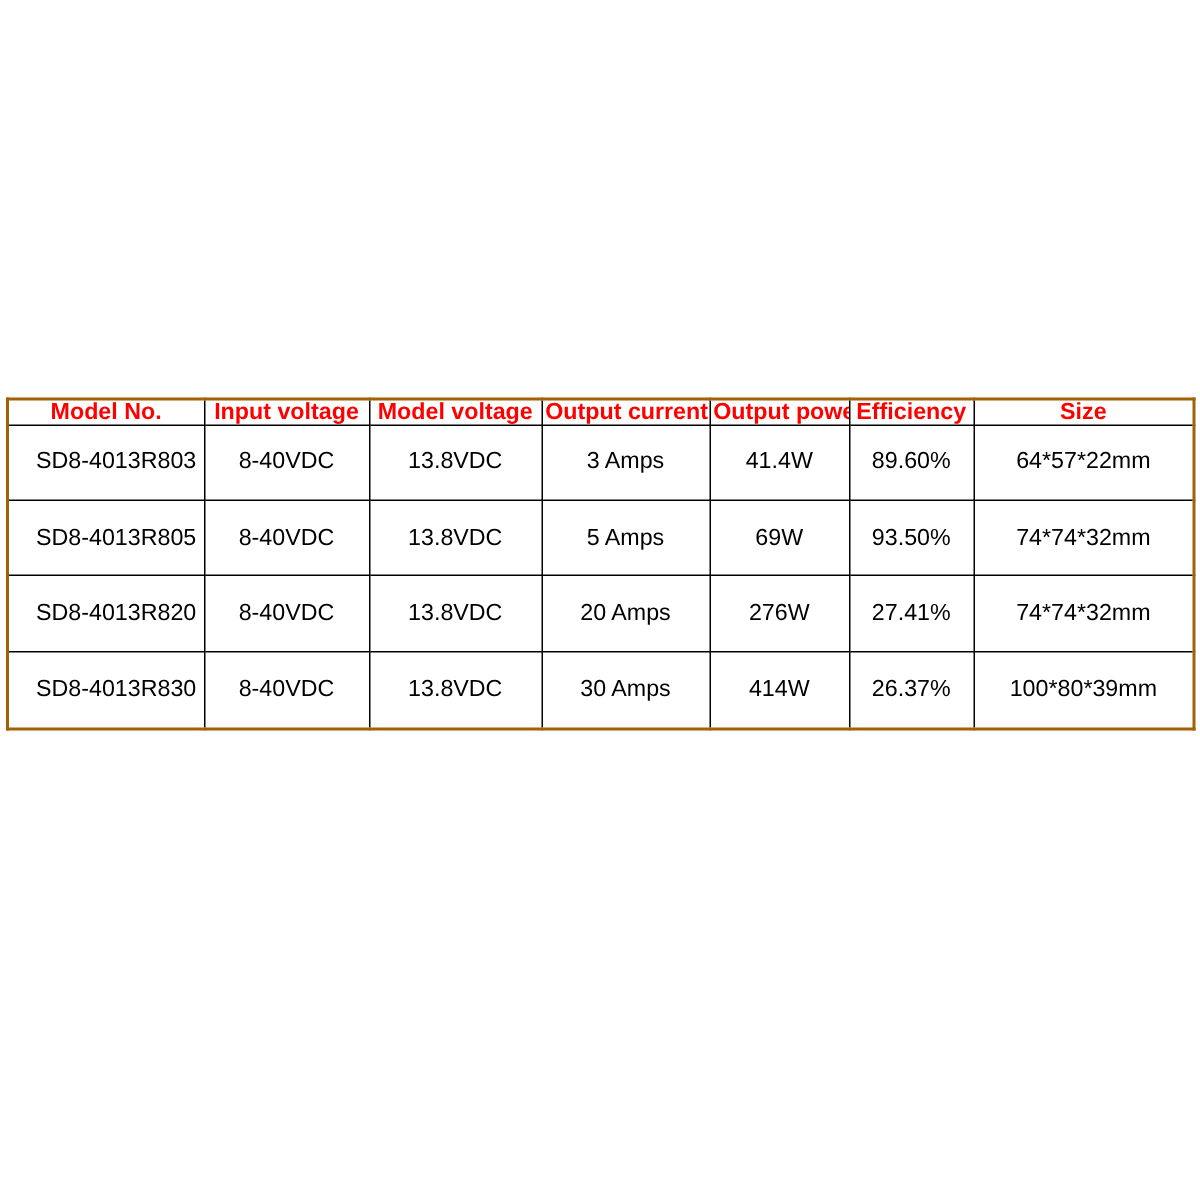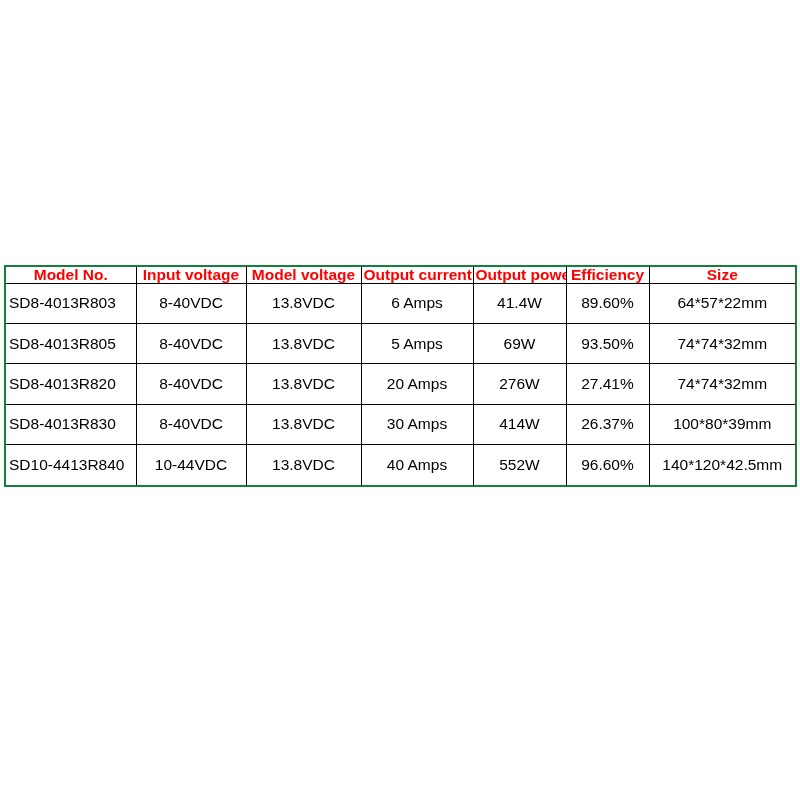--- a/index.html
+++ b/index.html
@@ -16,42 +16,42 @@
     overflow: hidden;
   }
   table.spec-table {
     position: absolute;
     left: 4px;
     top: 265px;
     width: 791px;
     height: 222px;
     border-collapse: collapse;
     table-layout: fixed;
-    border: 2px solid #15803d;
+    border: 2px solid #a16207;
   }
   .spec-table th,
   .spec-table td {
     border: 1.6px solid #000;
     font-size: 15.5px;
     line-height: 1;
     text-align: center;
     vertical-align: middle;
     padding: 0 2px;
     white-space: nowrap;
     overflow: hidden;
   }
   .spec-table th {
     font-weight: bold;
   }
   .spec-table td {
     font-weight: normal;
   }
   .spec-table td.left {
     text-align: left;
-    padding-left: 3px;
+    padding-left: 18px;
   }
 </style>
 </head>
 <body>
 
 <div class="canvas" style="background: rgb(255, 255, 255);">
   <table class="spec-table">
     <colgroup>
       <col style="width:131px">
       <col style="width:110px">
@@ -70,21 +70,21 @@
           <th>Output power</th>
           <th>Efficiency</th>
           <th>Size</th>
         </tr>
     </thead>
     <tbody style="color: rgb(0, 0, 0);">
         <tr>
           <td class="left">SD8-4013R803</td>
           <td>8-40VDC</td>
           <td>13.8VDC</td>
-          <td>6 Amps</td>
+          <td>3 Amps</td>
           <td>41.4W</td>
           <td>89.60%</td>
           <td>64*57*22mm</td>
         </tr>
         <tr>
           <td class="left">SD8-4013R805</td>
           <td>8-40VDC</td>
           <td>13.8VDC</td>
           <td>5 Amps</td>
           <td>69W</td>
@@ -102,24 +102,15 @@
         </tr>
         <tr>
           <td class="left">SD8-4013R830</td>
           <td>8-40VDC</td>
           <td>13.8VDC</td>
           <td>30 Amps</td>
           <td>414W</td>
           <td>26.37%</td>
           <td>100*80*39mm</td>
         </tr>
-        <tr>
-          <td class="left">SD10-4413R840</td>
-          <td>10-44VDC</td>
-          <td>13.8VDC</td>
-          <td>40 Amps</td>
-          <td>552W</td>
-          <td>96.60%</td>
-          <td>140*120*42.5mm</td>
-        </tr>
       </tbody>
   </table>
 </div>
 
 </body></html>

